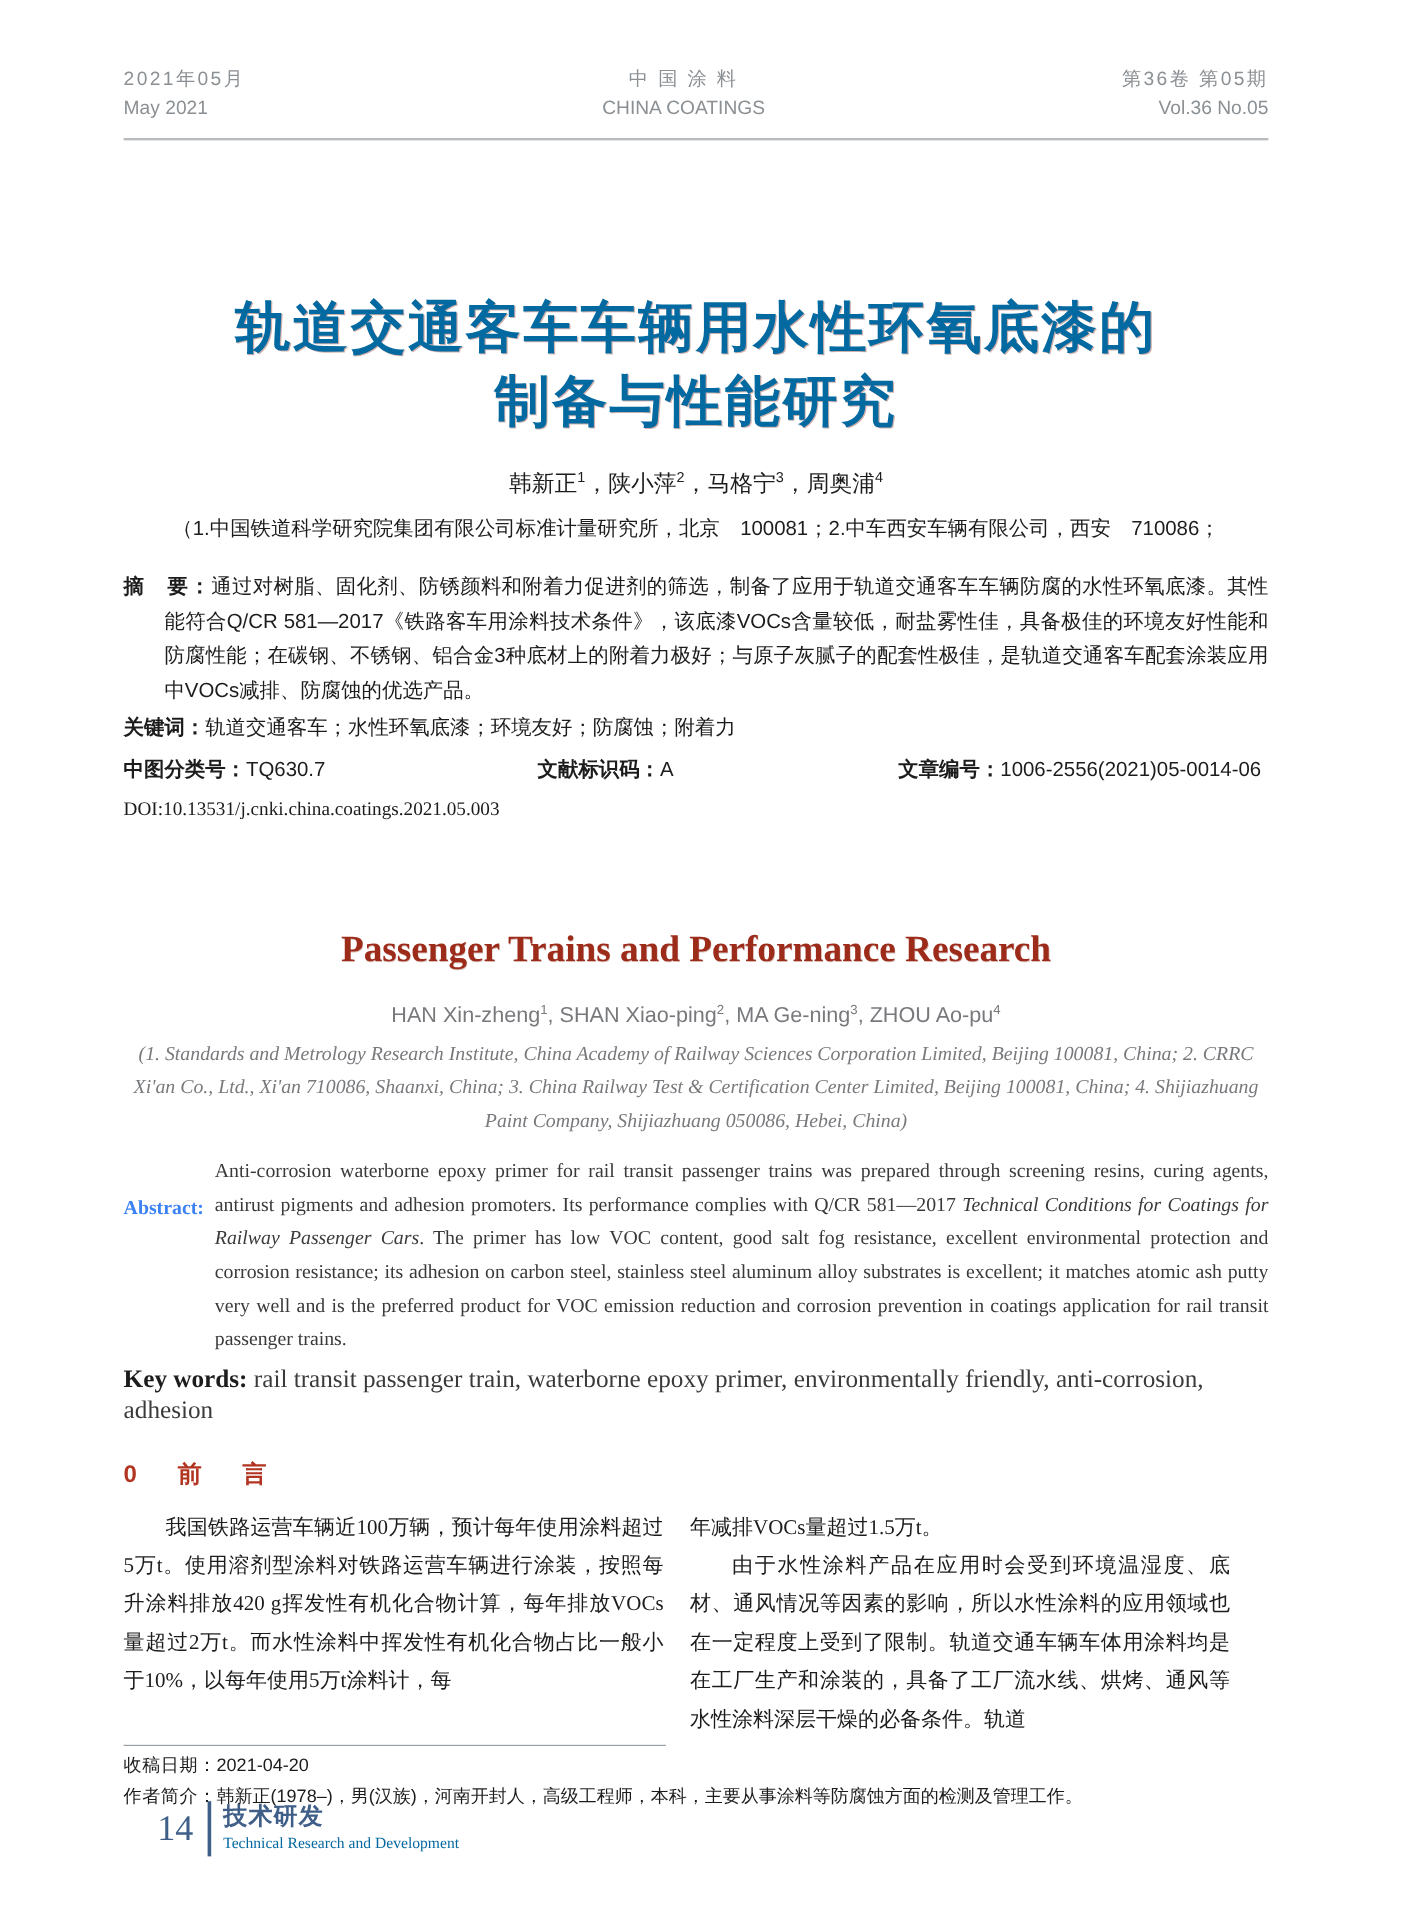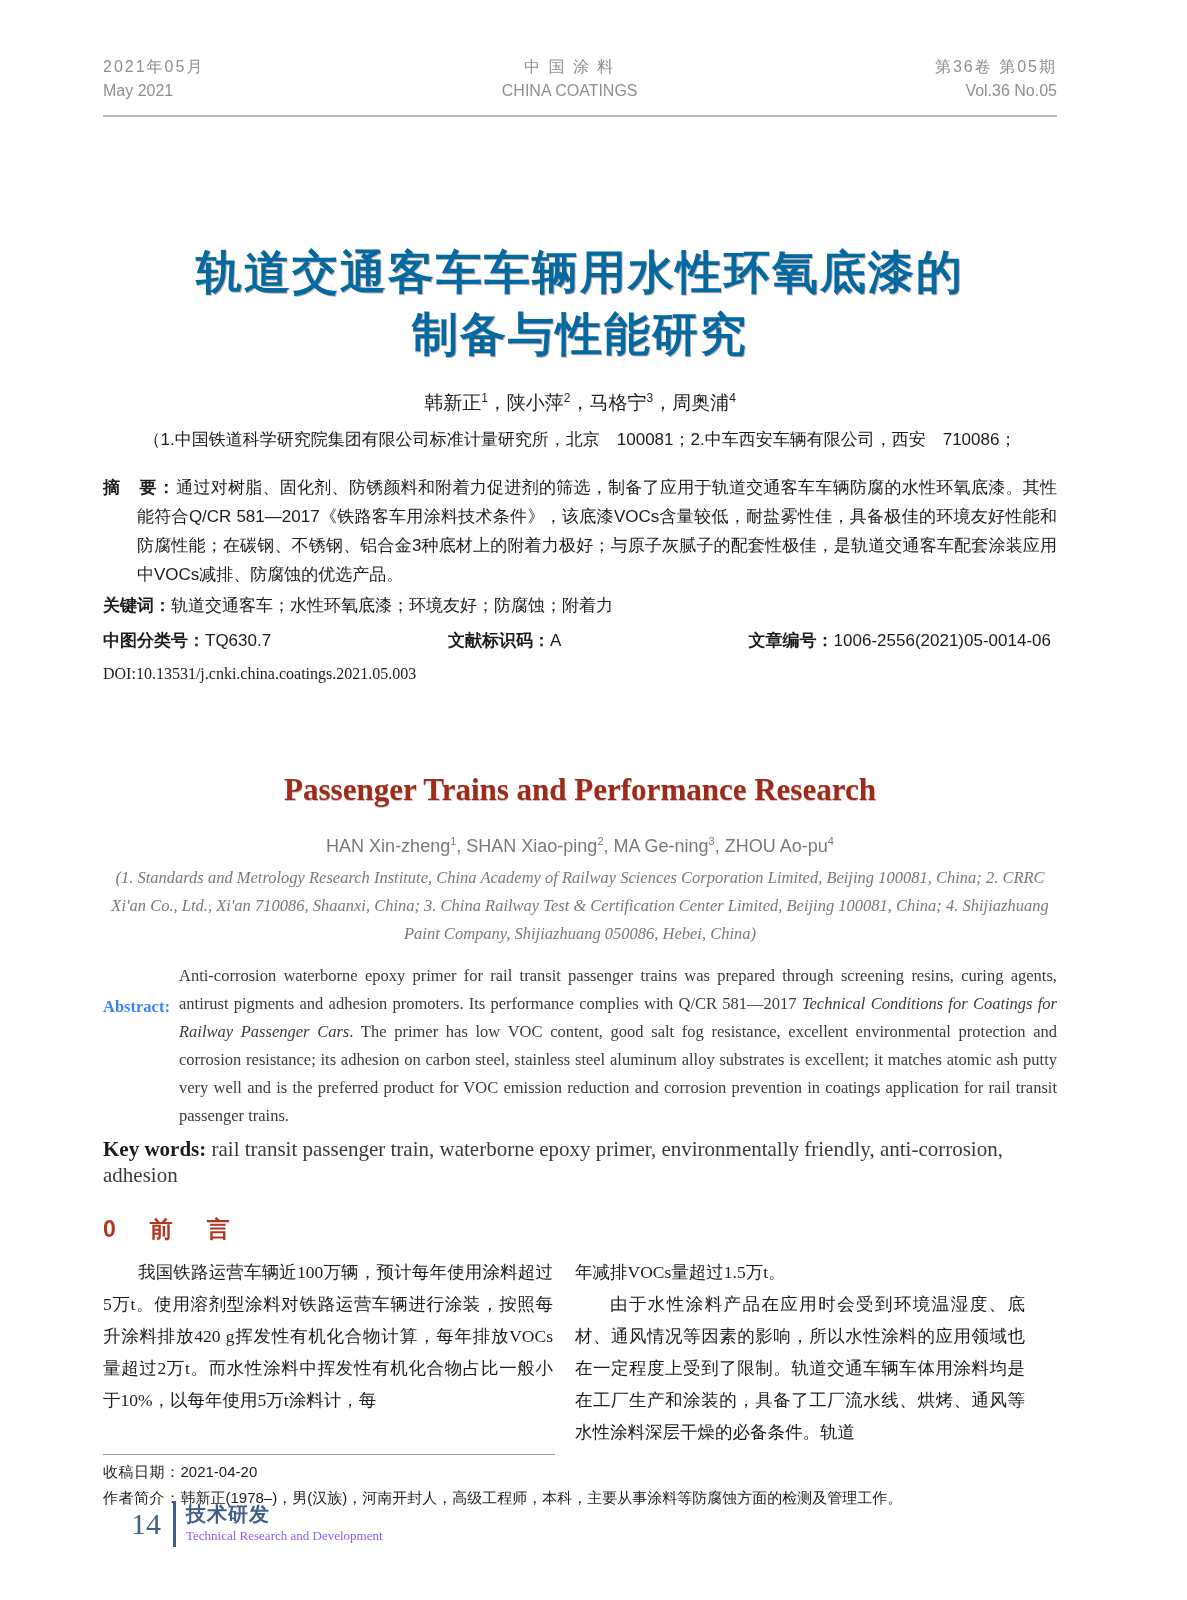--- a/index.html
+++ b/index.html
@@ -55,35 +55,35 @@
   .kw-en{margin-top:6px;font-size:21px;line-height:26px;
     font-family:"Liberation Serif",serif;color:#3a3a3a;}
   .kw-en .label{font-weight:bold;color:#1c1c1c;}
   
   .columns{margin-top:22px;display:flex;gap:22px;}
   .col{width:450px;font-family:"Liberation Serif",serif;font-size:17.5px;
     line-height:32px;text-align:justify;}
   .col p{margin:0;}
   .col p.indent{text-indent:2em;}
   .col-right{padding-top:46px;}
-  .sec-heading{margin:4px 0 12px 0;font-size:23px;font-weight:bold;color:#b23522;
+  .sec-heading{margin:4px 0 12px 0;font-size:20px;font-weight:bold;color:#b23522;
     font-family:"Liberation Sans",sans-serif;line-height:30px;}
   .sec-heading .num{margin-right:34px;}
   .sec-heading .t{letter-spacing:34px;}
   
   .footnote-block{margin-top:6px;font-size:15px;line-height:26px;}
   .fn-rule{border:none;border-top:1.5px solid #9aa0a4;width:452px;margin:0 0 4px 0;}
   .fn-line .label{letter-spacing:.5px;}
   
   .page-footer{position:absolute;left:131px;bottom:52px;display:flex;align-items:center;}
   .pagenum{font-family:"Liberation Serif",serif;font-size:30px;color:#3f5f88;
     margin-right:12px;line-height:48px;}
   .vbar{width:3px;height:46px;background:#3f5f88;margin-right:10px;}
   .footer-cn{font-size:20px;font-weight:bold;color:#3f5f88;letter-spacing:1px;line-height:24px;}
-  .footer-en{font-family:"Liberation Serif",serif;font-size:13px;color:#8b5cf6;line-height:20px;}
+  .footer-en{font-family:"Liberation Serif",serif;font-size:13px;color:#0369a1;line-height:20px;}
 </style>
 </head>
 <body>
 
 <div class="page">
 
   <div class="journal-header">
     <div class="jh-left">
       <div class="jh-cn">2021年05月</div>
       <div>May 2021</div>

